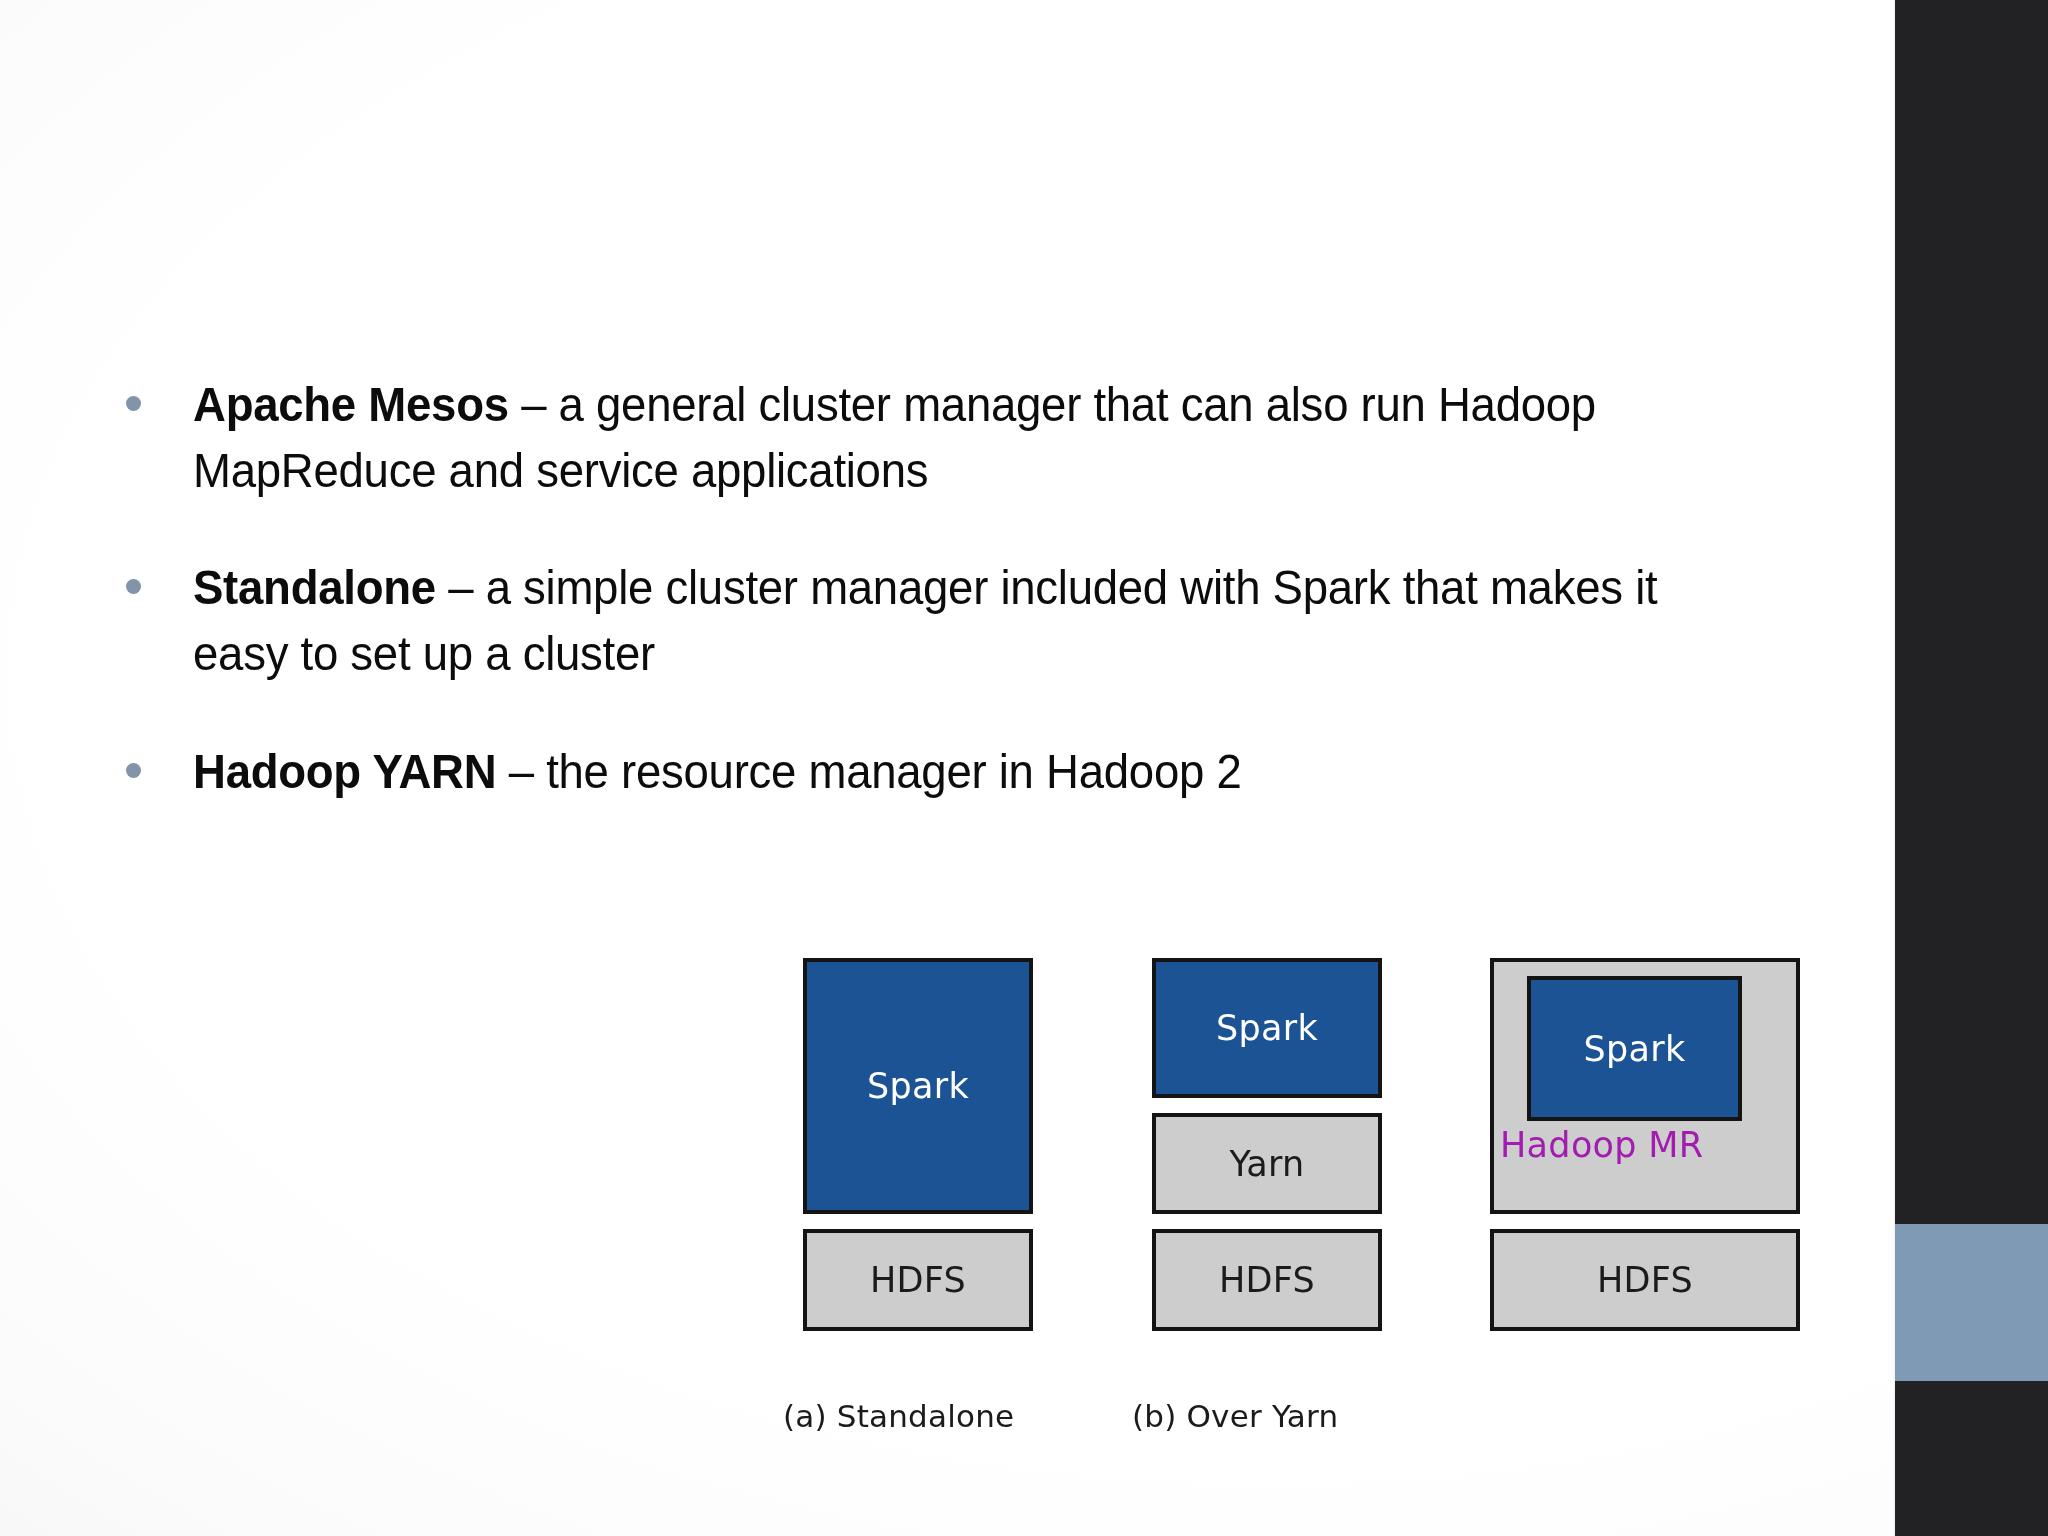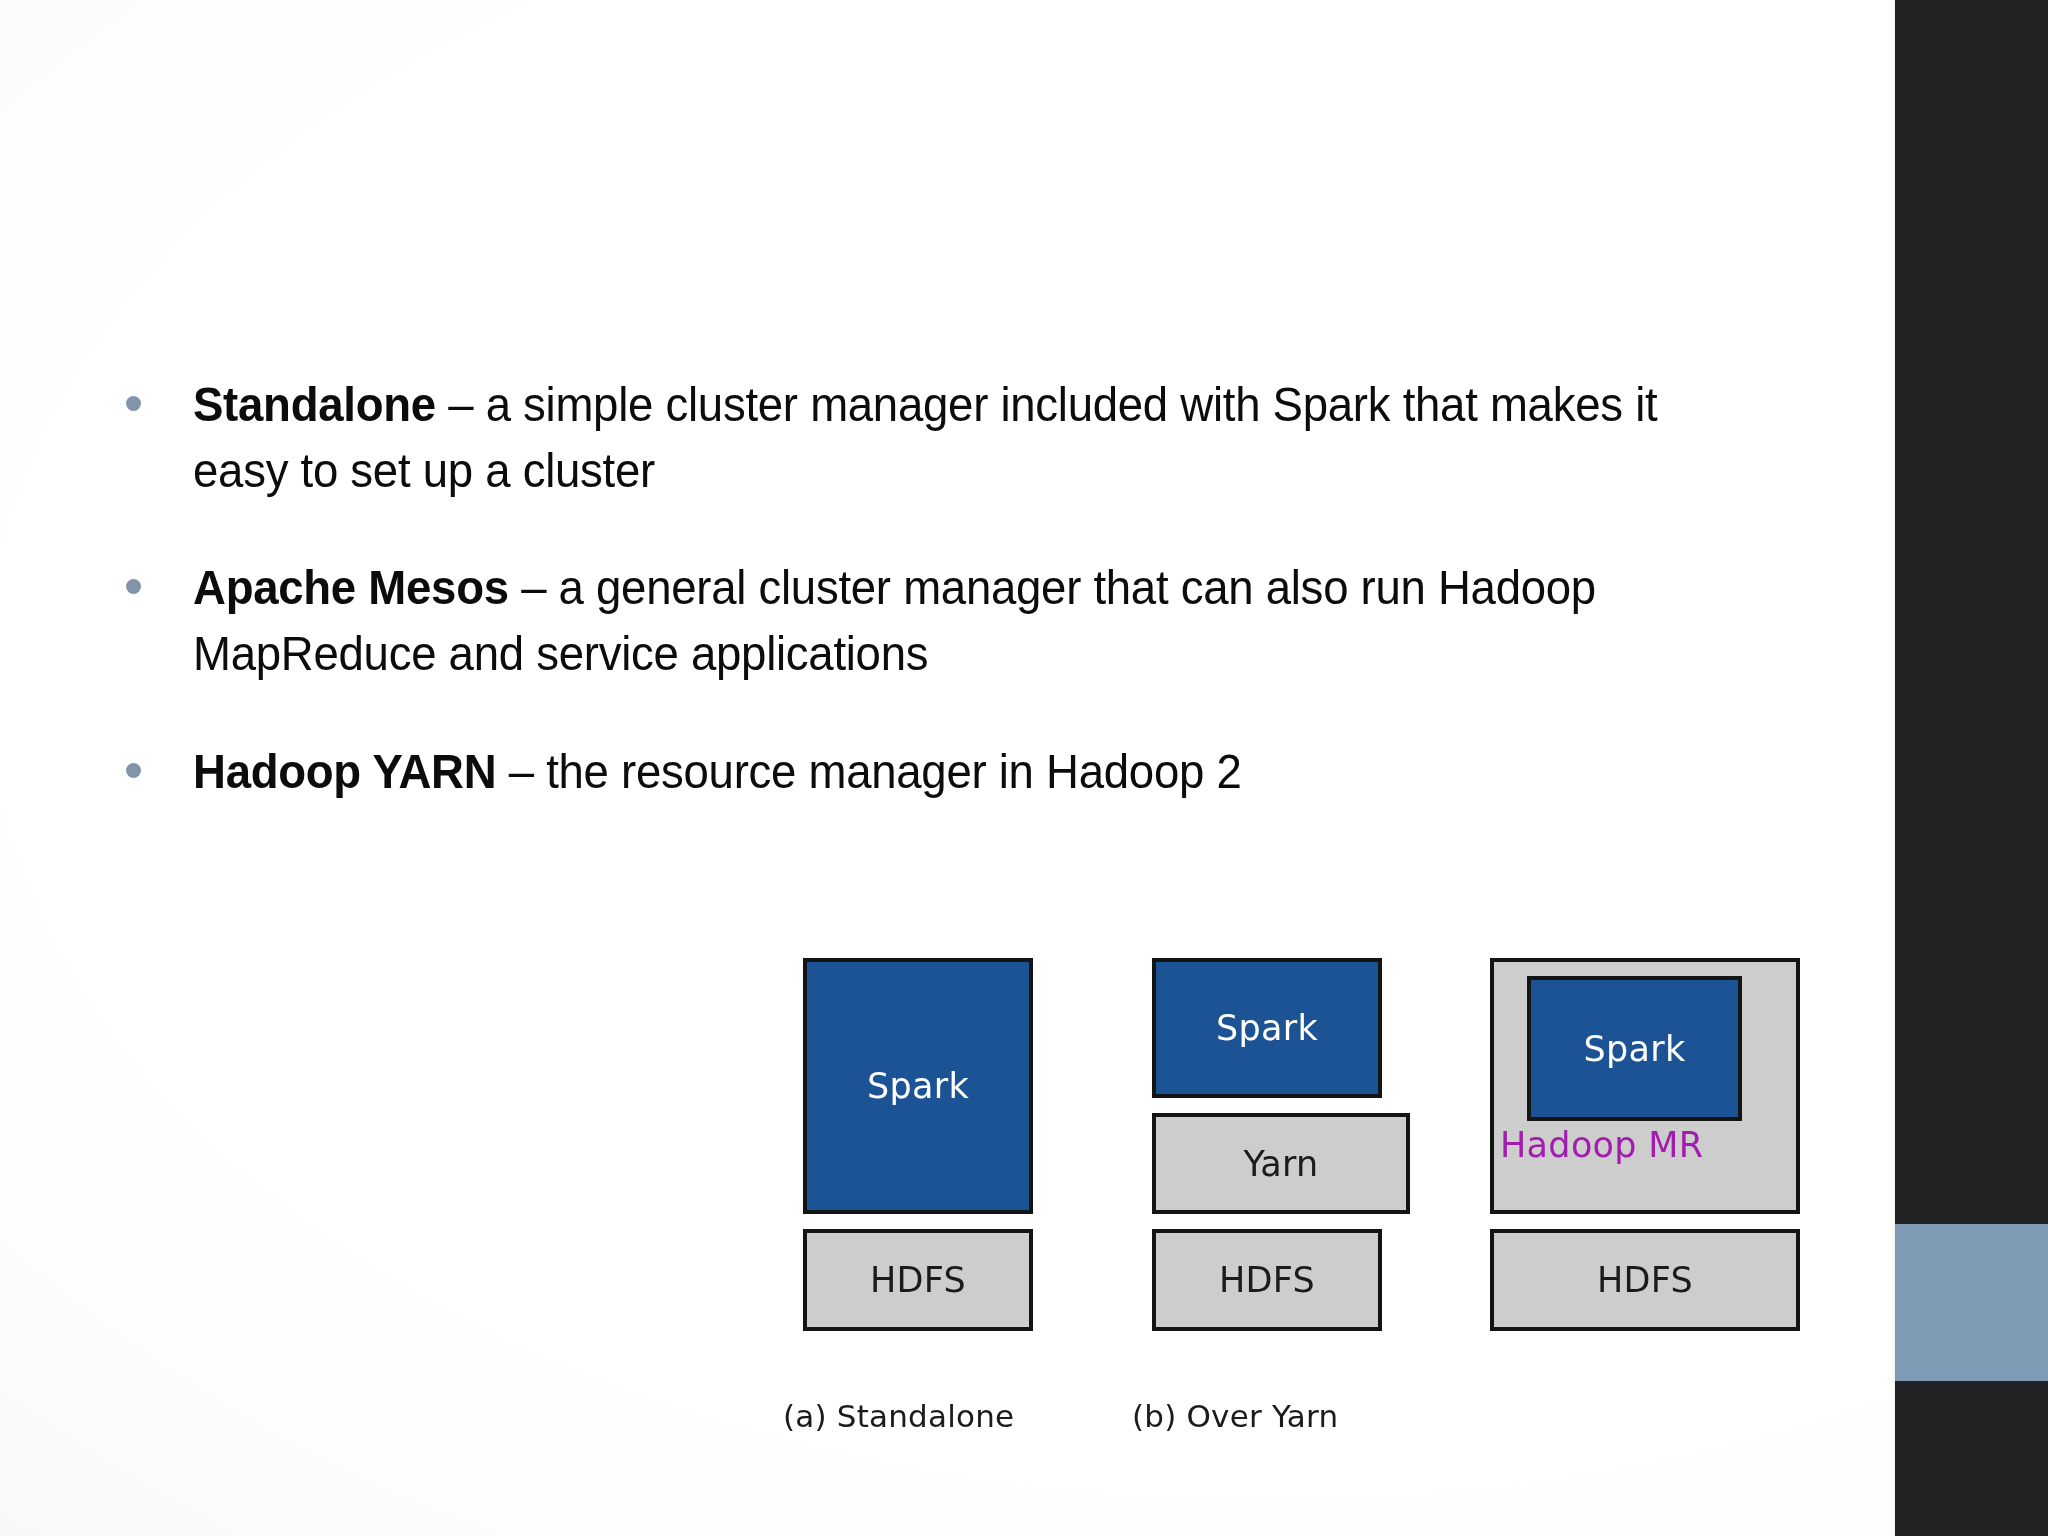--- a/index.html
+++ b/index.html
@@ -157,21 +157,21 @@
 
   
   #col-a { left: 803px; top: 958px; width: 230px; }
   #a-spark { left: 0; top: 0; width: 230px; height: 256px; }
   #a-hdfs  { left: 0; top: 271px; width: 230px; height: 102px; }
   #a-cap   { left: 783px; top: 1370px; width: 270px; }
 
   
   #col-b { left: 1152px; top: 958px; width: 230px; }
   #b-spark { left: 0; top: 0; width: 230px; height: 140px; }
-  #b-yarn  { left: 0; top: 155px; width: 258px; height: 101px; }
+  #b-yarn  { left: 0; top: 155px; width: 230px; height: 101px; }
   #b-hdfs  { left: 0; top: 271px; width: 230px; height: 102px; }
   #b-cap   { left: 1132px; top: 1370px; width: 270px; }
 
   
   #col-c { left: 1490px; top: 958px; width: 310px; }
   #c-outer { left: 0; top: 0; width: 310px; height: 256px; }
   #c-spark { left: 33px; top: 14px; width: 215px; height: 145px; position: absolute; }
   #c-mr-label { top: 163px; }
   #c-hdfs  { left: 0; top: 271px; width: 310px; height: 102px; }
   #c-cap   { left: 1478px; top: 1370px; width: 330px; }
@@ -183,26 +183,26 @@
 
   <div class="right-hairline"></div>
   <div class="right-bar"></div>
   <div class="right-accent"></div>
 
 
   <div class="bullets">
 
     <div class="bullet-row">
       <span class="bullet-dot"></span>
-      <span class="bullet-text"><b>Standalone</b><span> – a simple cluster manager included with Spark that makes it easy to set up a cluster</span></span>
+      <span class="bullet-text"><b>Apache Mesos</b><span> – a general cluster manager that can also run Hadoop MapReduce and service applications</span></span>
     </div>
 
     <div class="bullet-row">
       <span class="bullet-dot"></span>
-      <span class="bullet-text"><b>Apache Mesos</b><span> – a general cluster manager that can also run Hadoop MapReduce and service applications</span></span>
+      <span class="bullet-text"><b>Standalone</b><span> – a simple cluster manager included with Spark that makes it easy to set up a cluster</span></span>
     </div>
 
     <div class="bullet-row">
       <span class="bullet-dot"></span>
       <span class="bullet-text"><b>Hadoop YARN</b><span> – the resource manager in Hadoop 2</span></span>
     </div>
 
   </div>
 
   <div class="diagram">

